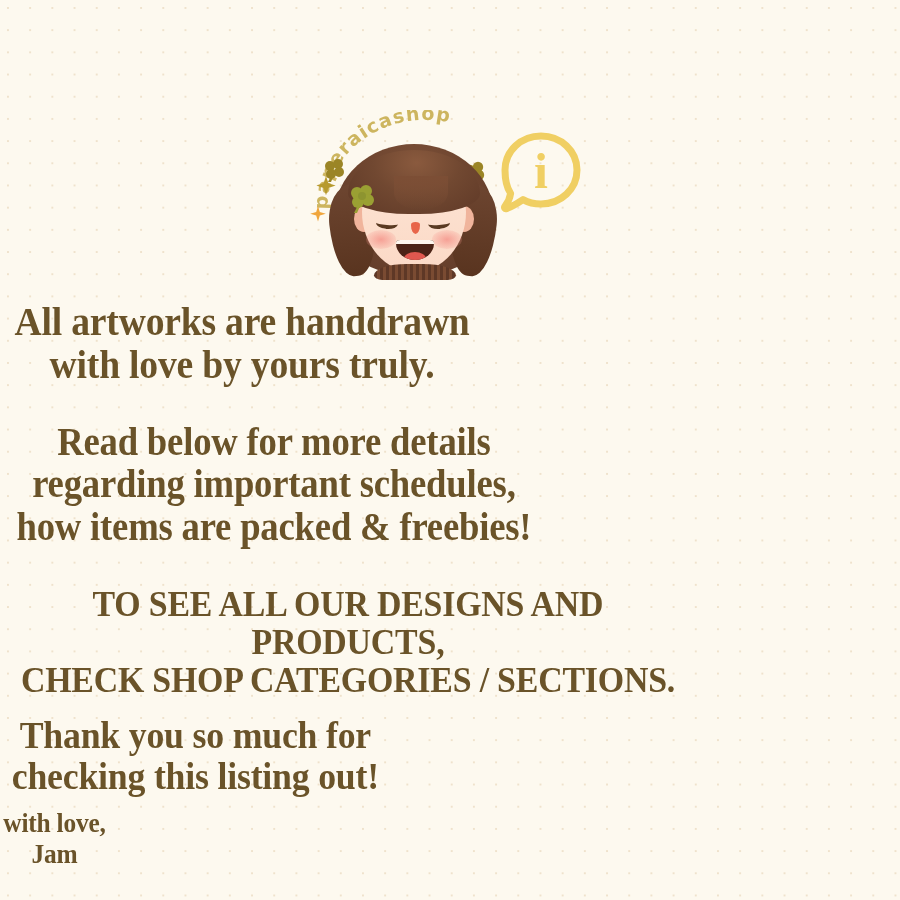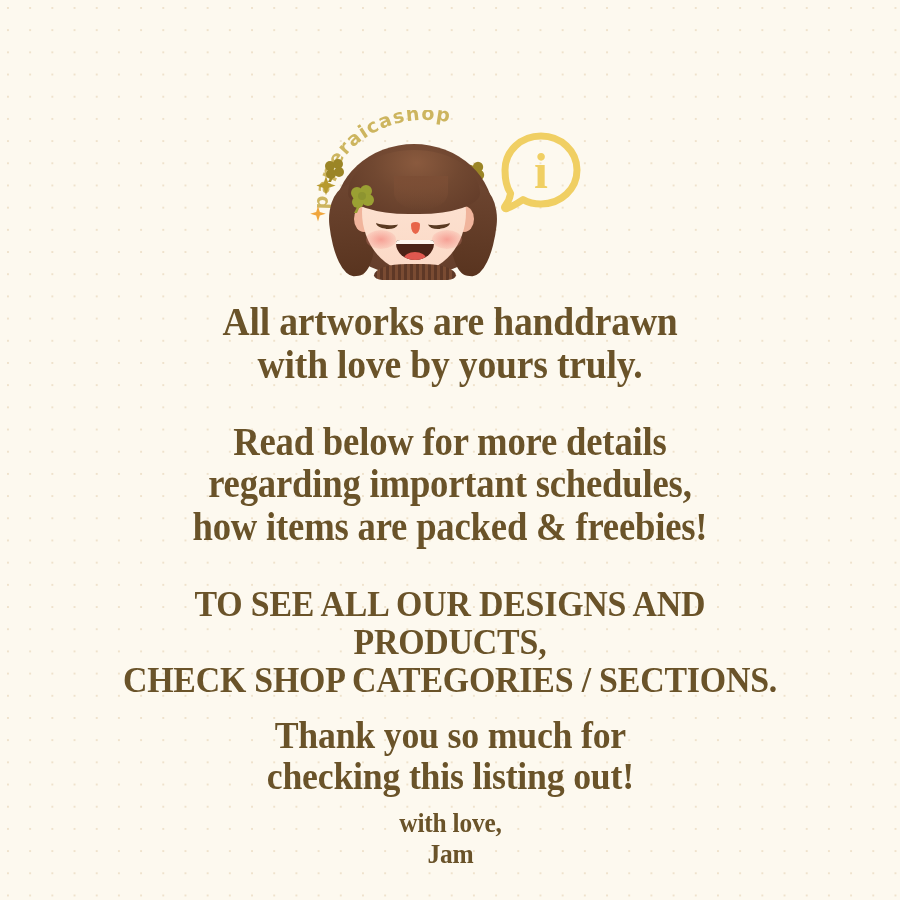--- a/index.html
+++ b/index.html
@@ -226,21 +226,21 @@
     top: 12px;
     width: 86px;
     height: 92px;
   }
 
   
   .text-area {
     width: 900px;
     display: flex;
     flex-direction: column;
-    align-items: center;
+    align-items: flex-start;
     color: #6a5329;
   }
 
   .blk {
     text-align: center;
     font-weight: 700;
     line-height: 1.08;
     letter-spacing: -0.2px;
     font-family: "Liberation Serif", "DejaVu Serif", serif;
     transform: scaleX(0.94);

